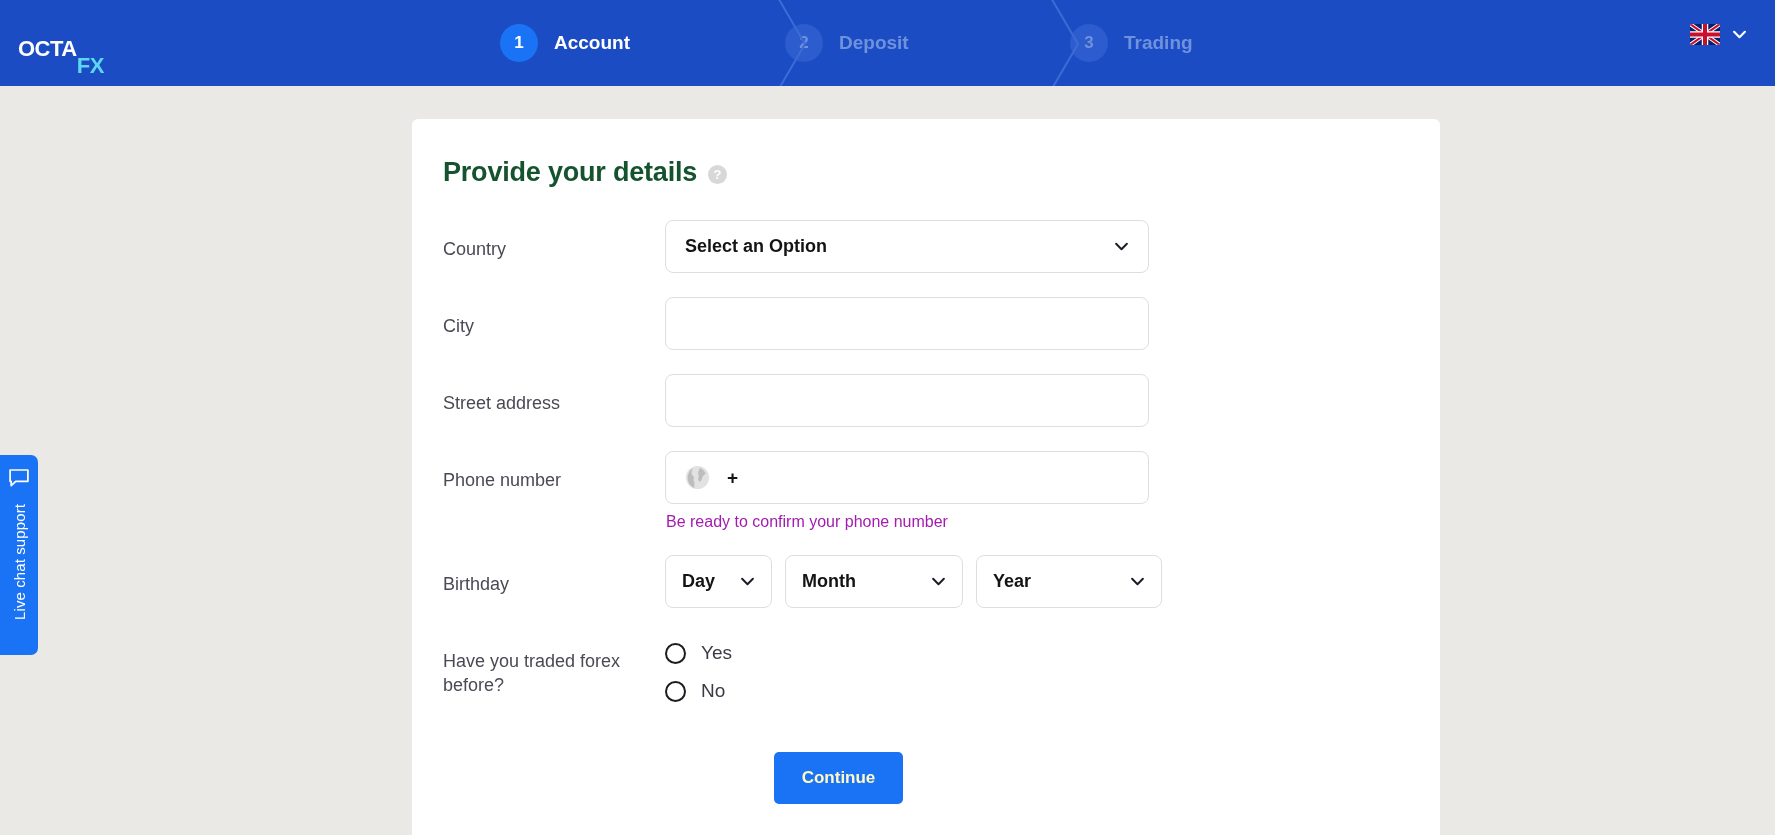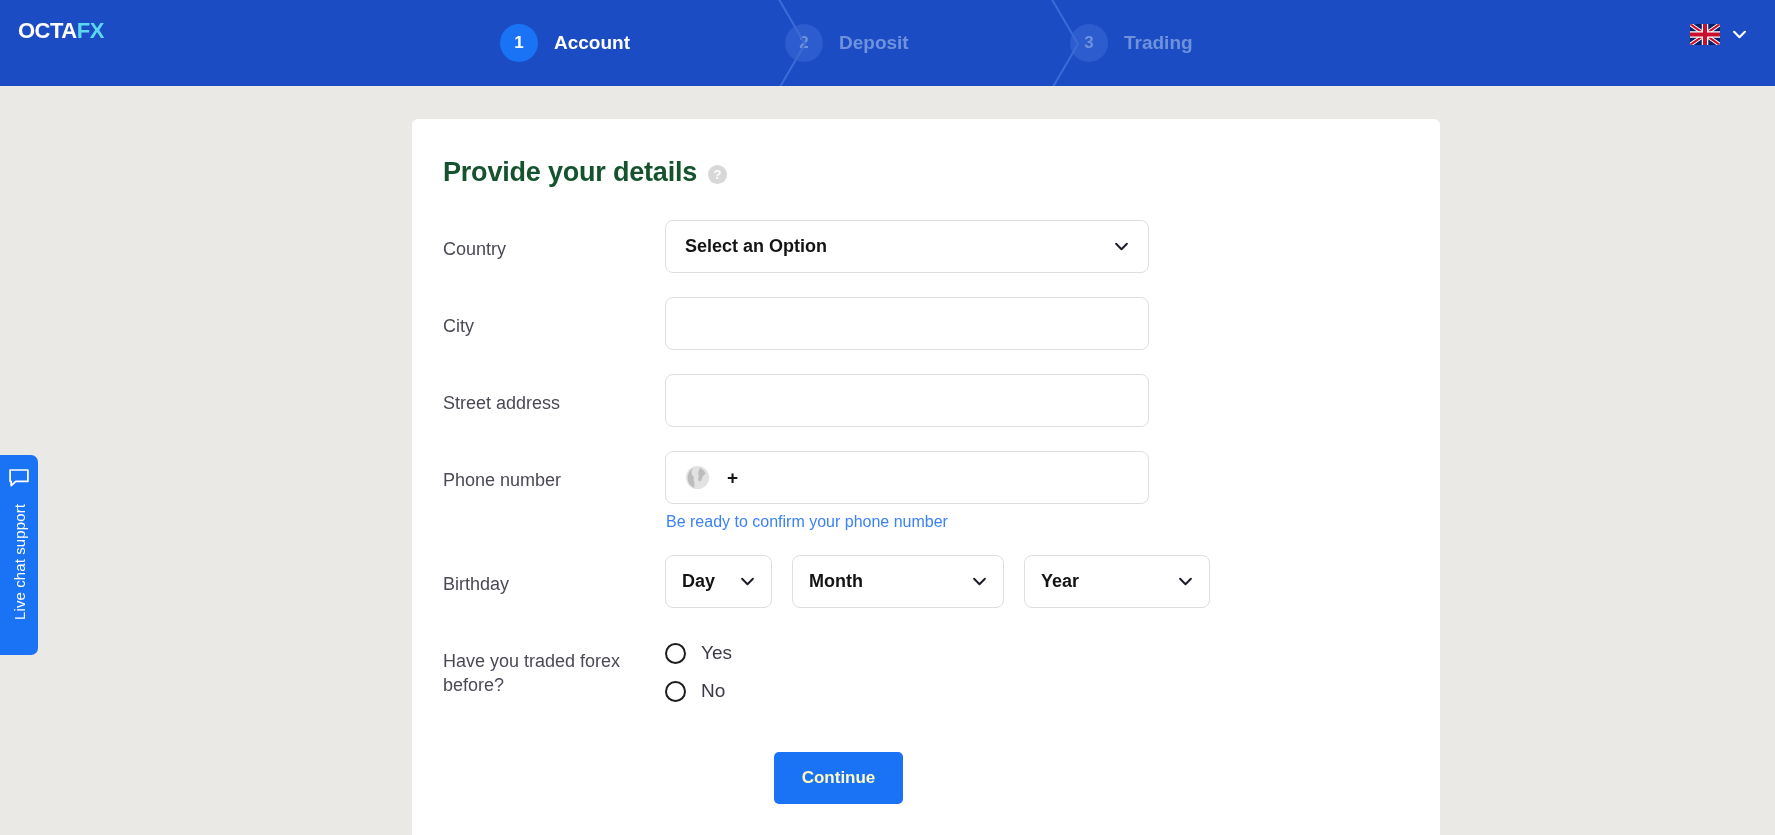--- a/index.html
+++ b/index.html
@@ -33,21 +33,21 @@
     left: 18px;
     top: 20px;
     font-size: 22px;
     font-weight: bold;
     letter-spacing: -0.5px;
     line-height: 1;
     display: flex;
     align-items: center;
   }
   .logo-octa { color: #FFFFFF; }
-  .logo-fx { color: #5DD6F0; }
+  .logo-fx { color: #5DD6F0; margin-top: 35px; }
 
   .steps {
     position: absolute;
     left: 0; top: 0;
     width: 100%;
     height: 86px;
     display: flex;
     align-items: center;
     justify-content: center;
   }
@@ -183,37 +183,37 @@
     cursor: pointer;
     justify-content: space-between;
   }
   .chev {
     width: 15px; height: 9px;
     flex: 0 0 auto;
   }
 
   .hint {
     font-size: 16px;
-    color: #3b82f6;
+    color: #a21caf;
     margin-top: 9px;
     margin-left: 1px;
   }
 
   .phone-inner {
     display: flex;
     align-items: center;
     gap: 17px;
   }
   .globe-icon { width: 25px; height: 25px; display: block; }
   .plus-sign { font-size: 19px; font-weight: bold; color: #141414; }
 
-  .bday-group { display: flex; gap: 20px; }
+  .bday-group { display: flex; gap: 13px; }
   .bday-box { padding: 0 16px; }
   .bday-day   { width: 107px; }
-  .bday-month { width: 212px; }
+  .bday-month { width: 178px; }
   .bday-year  { width: 186px; }
   .bday-box .bd-label { font-size: 18px; font-weight: bold; color: #141414; }
 
   
   .radio-col { display: flex; flex-direction: column; gap: 16px; padding-top: 10px; }
   .radio-item { display: flex; align-items: flex-end; gap: 15px; cursor: pointer; }
   .radio-circle {
     width: 21px; height: 21px;
     border: 2.3px solid #1C1C1C;
     border-radius: 50%;

